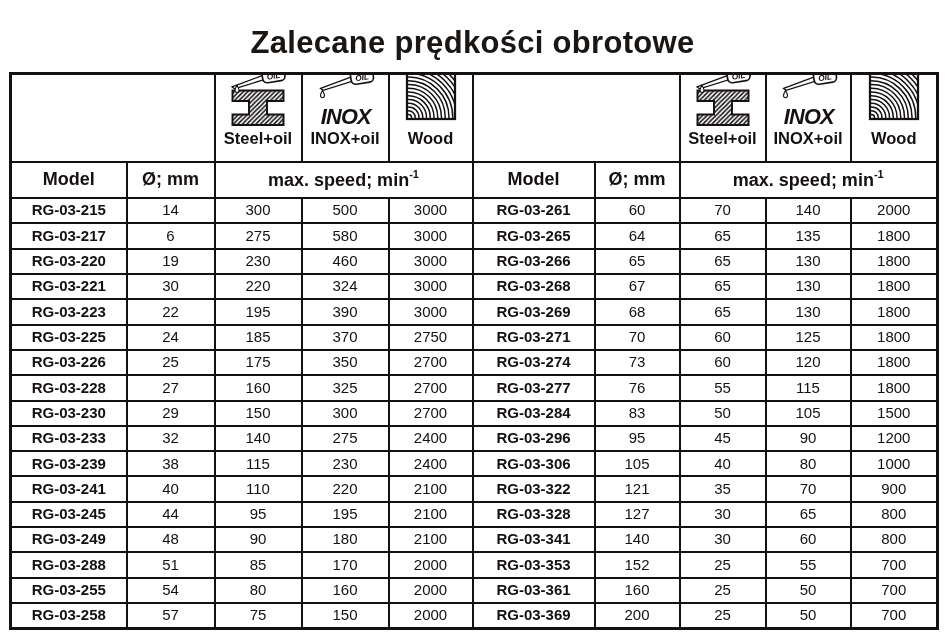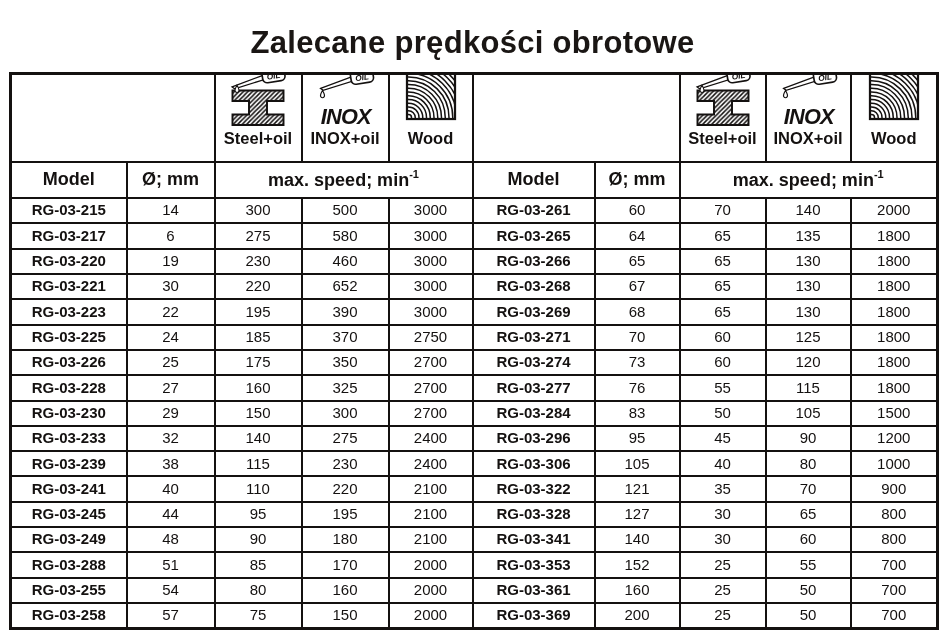--- a/index.html
+++ b/index.html
@@ -218,21 +218,21 @@
         <td class="model">RG-03-266</td>
         <td>65</td>
         <td>65</td>
         <td>130</td>
         <td>1800</td>
       </tr>
       <tr>
         <td class="model">RG-03-221</td>
         <td>30</td>
         <td>220</td>
-        <td>652</td>
+        <td>324</td>
         <td>3000</td>
         <td class="model">RG-03-268</td>
         <td>67</td>
         <td>65</td>
         <td>130</td>
         <td>1800</td>
       </tr>
       <tr>
         <td class="model">RG-03-223</td>
         <td>22</td>

